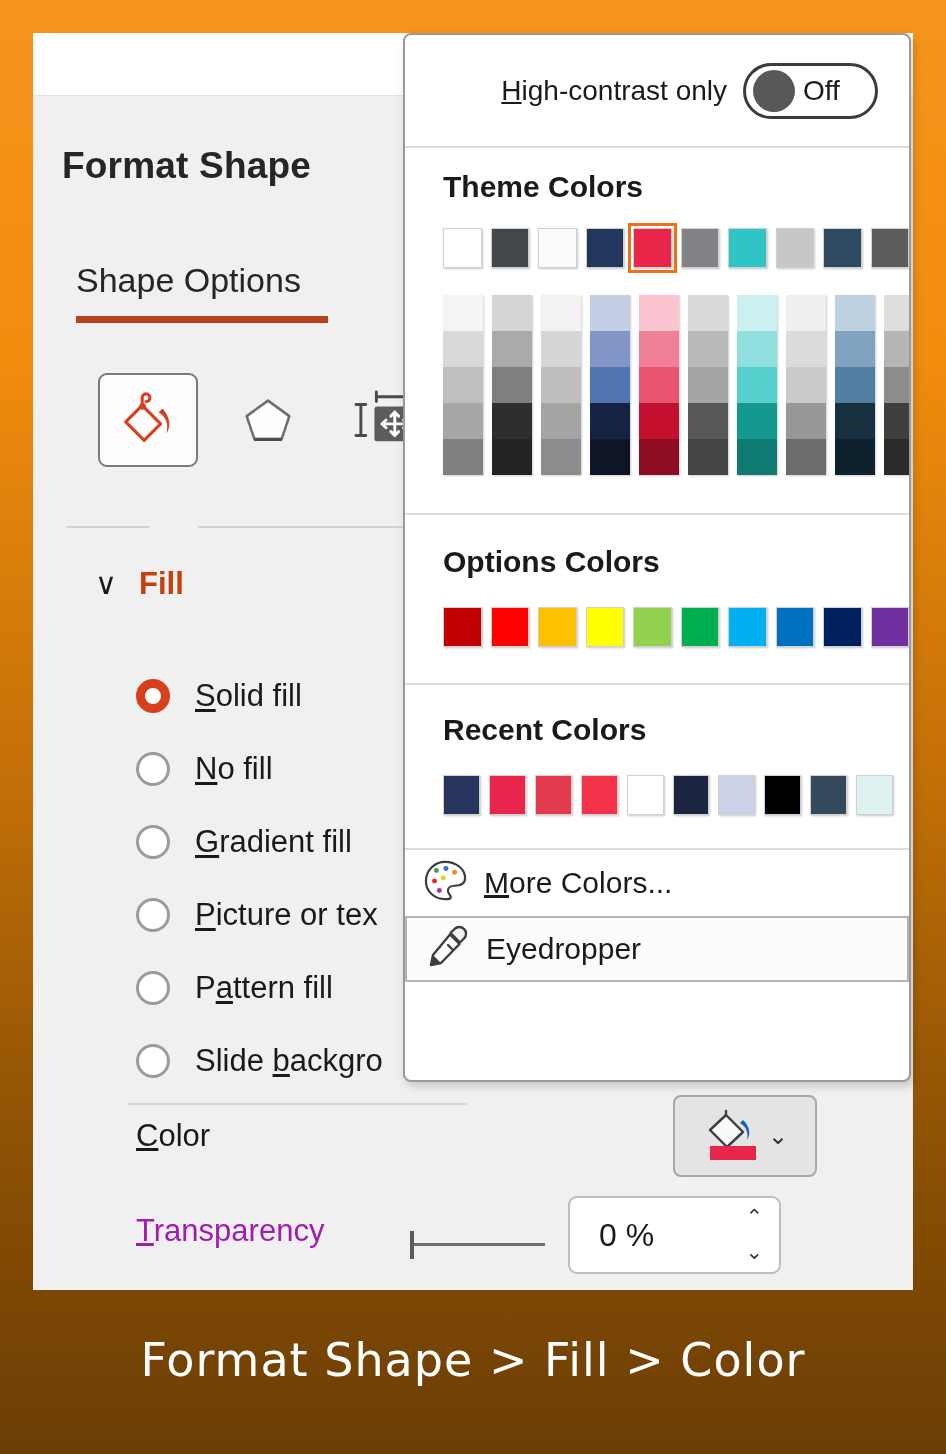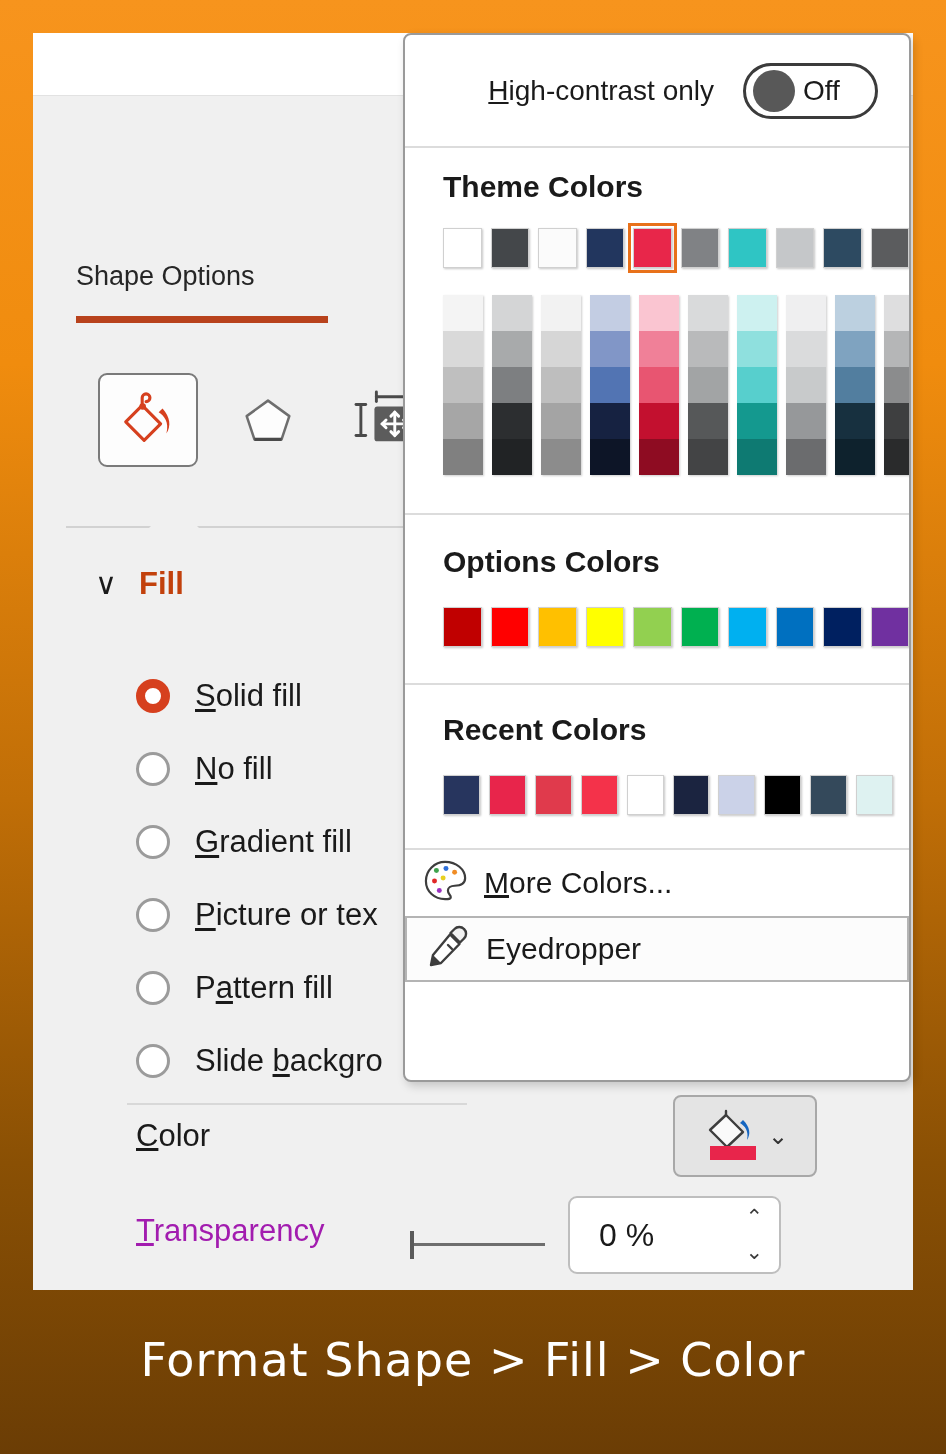--- a/index.html
+++ b/index.html
@@ -30,21 +30,21 @@
 
   .panel-title {
     position: absolute;
     left: 29px; top: 112px;
     font-size: 37px; font-weight: bold; color: #262626;
     letter-spacing: .2px;
   }
   .tab-shape-options {
     position: absolute;
     left: 43px; top: 228px;
-    font-size: 27px; color: #262626;
+    font-size: 34px; color: #262626;
   }
   .tab-underline {
     position: absolute;
     left: 43px; top: 283px;
     width: 252px; height: 7px;
     background: #B8421C;
   }
 
   
   .icon-row { position: absolute; left: 33px; top: 340px; width: 400px; height: 110px; }
@@ -172,21 +172,21 @@
     border: 2px solid #9A9A9A;
     border-radius: 8px;
     box-shadow: 3px 4px 10px rgba(0,0,0,.18);
     overflow: hidden;
   }
   .dd-sep { height: 2px; background: #DCDCDC; }
 
   .hc-row {
     height: 111px;
     display: flex; align-items: center; justify-content: flex-end;
-    padding-right: 31px; gap: 29px;
+    padding-right: 31px; gap: 16px;
   }
   .hc-label { font-size: 28px; color: #1A1A1A; }
   .toggle {
     width: 135px; height: 56px; border-radius: 28px;
     border: 3px solid #3B3B3B;
     display: flex; align-items: center; gap: 8px;
     padding-left: 7px;
   }
   .toggle .thumb {
     width: 42px; height: 42px; border-radius: 50%; background: #585858; flex:none;
@@ -227,20 +227,21 @@
     letter-spacing: 1px;
   }
 </style>
 </head>
 <body>
 
 <div id="panel">
 
   <div id="panel-topstrip"></div>
 
+  <div class="panel-title">Format Shape</div>
 
   <div class="tab-shape-options">Shape Options</div>
   <div class="tab-underline"></div>
 
   <div class="icon-row">
 
     <div class="icon-btn icon-fillline selected">
       <svg width="62" height="62" viewBox="0 0 64 64">
         <g fill="none" stroke="#D6401E" stroke-width="3.2" stroke-linejoin="round" stroke-linecap="round">
           <path d="M9 34 L26 17 L45 36 L28 53 Z"></path>

